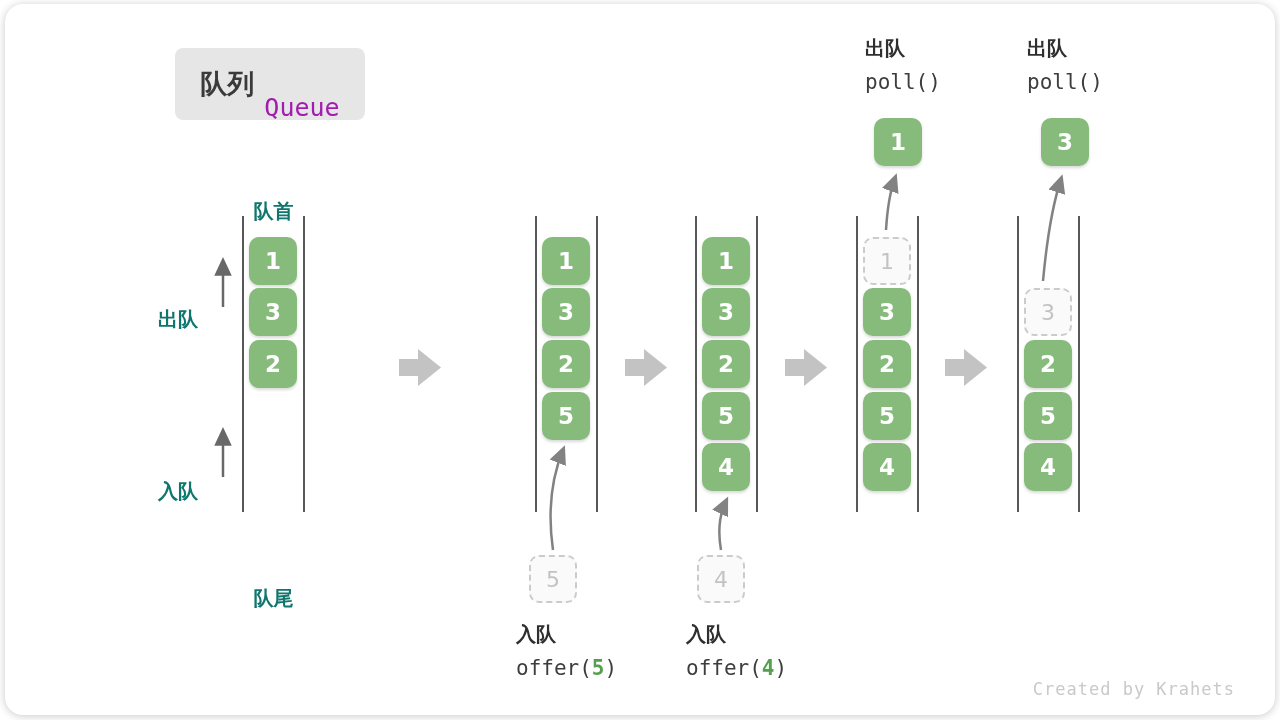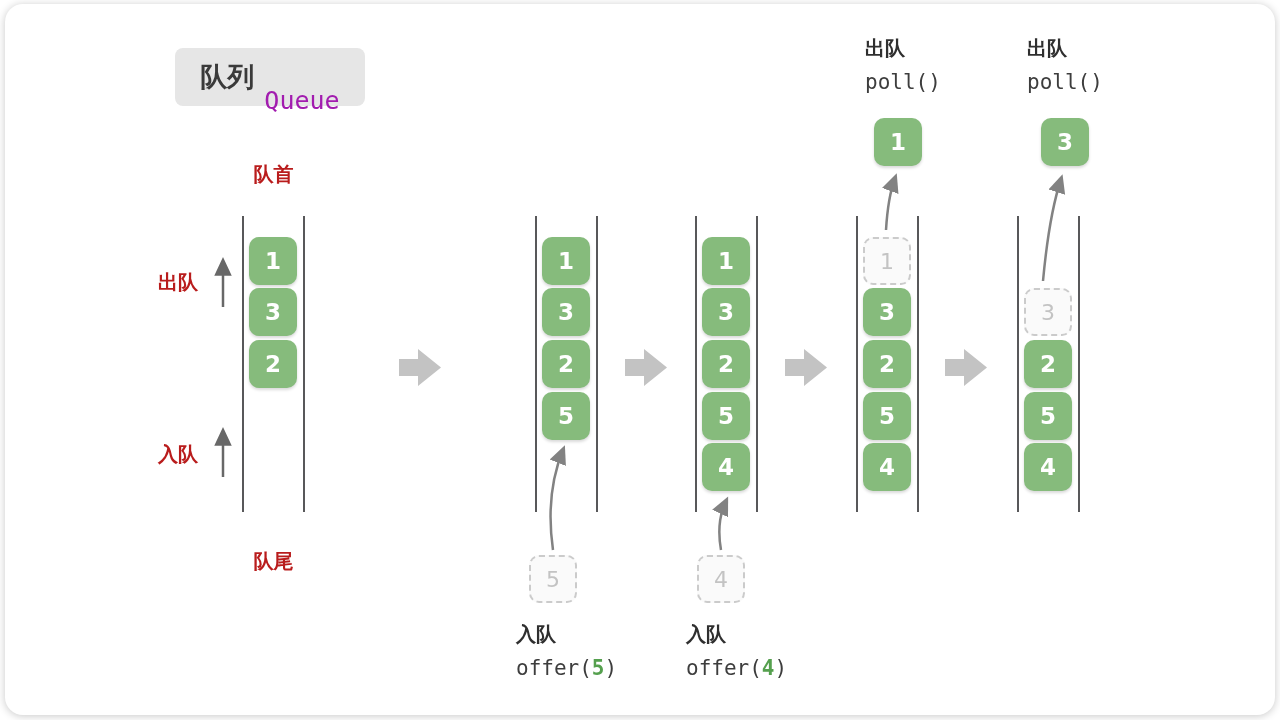--- a/index.html
+++ b/index.html
@@ -1,28 +1,28 @@
 <!DOCTYPE html>
 <html><head>
 <meta charset="utf-8">
 <style>
   html,body{margin:0;padding:0;background:#ffffff;}
   .canvas{position:relative;width:1280px;height:720px;overflow:hidden;
           font-family:"DejaVu Sans","Liberation Sans",sans-serif;}
   .card{position:absolute;left:5px;top:4px;right:5px;bottom:5px;background:#ffffff;
         border-radius:18px;box-shadow:0 1px 8px rgba(0,0,0,0.22);}
   
-  .title-badge{position:absolute;left:170px;top:44px;width:190px;height:58px;
+  .title-badge{position:absolute;left:170px;top:44px;width:190px;height:72px;
                background:#e6e6e6;border-radius:8px;display:flex;align-items:center;
                justify-content:center;gap:10px;}
   .title-zh{font-size:27px;font-weight:700;color:#3a3a3a;}
   .title-en{font-family:"DejaVu Sans Mono","Liberation Mono",monospace;
             font-size:25px;color:#a21caf;margin-top:47px;}
   
-  .zh-label{position:absolute;font-size:20px;font-weight:700;color:#b91c1c;}
+  .zh-label{position:absolute;font-size:20px;font-weight:700;color:#0f766e;margin-top:37px;}
   .col1-center{left:237px;width:63px;text-align:center;}
   
   .qcol{position:absolute;top:212px;height:296px;width:63px;box-sizing:border-box;
         border-left:2px solid #58585a;border-right:2px solid #58585a;}
   
   .cell{position:absolute;width:48px;height:48px;border-radius:10px;display:flex;
         align-items:center;justify-content:center;}
   .cell.green{background:#86bb7c;color:#ffffff;font-size:23px;font-weight:700;
               box-shadow:0 2px 3px rgba(0,0,0,0.15);}
   .cell.dashed{background:#fafafa;border:2px dashed #cbcbcb;box-sizing:border-box;
@@ -133,14 +133,15 @@
       <path d="M218,303 L218,258" stroke="#686868" stroke-width="2.5" fill="none" marker-end="url(#ah-dark)"></path>
       <path d="M218,473 L218,428" stroke="#686868" stroke-width="2.5" fill="none" marker-end="url(#ah-dark)"></path>
 
       <path d="M548,546 Q540,490 558,446" stroke="#828282" stroke-width="2.5" fill="none" marker-end="url(#ah-light)"></path>
       <path d="M716,546 Q711,518 721,497" stroke="#828282" stroke-width="2.5" fill="none" marker-end="url(#ah-light)"></path>
 
       <path d="M881,226 Q883,193 890,174" stroke="#828282" stroke-width="2.5" fill="none" marker-end="url(#ah-light)"></path>
       <path d="M1038,277 Q1044,212 1056,175" stroke="#828282" stroke-width="2.5" fill="none" marker-end="url(#ah-light)"></path>
     </svg>
 
+    <div class="watermark">Created by Krahets</div>
   </div>
 </div>
 
 </body></html>

